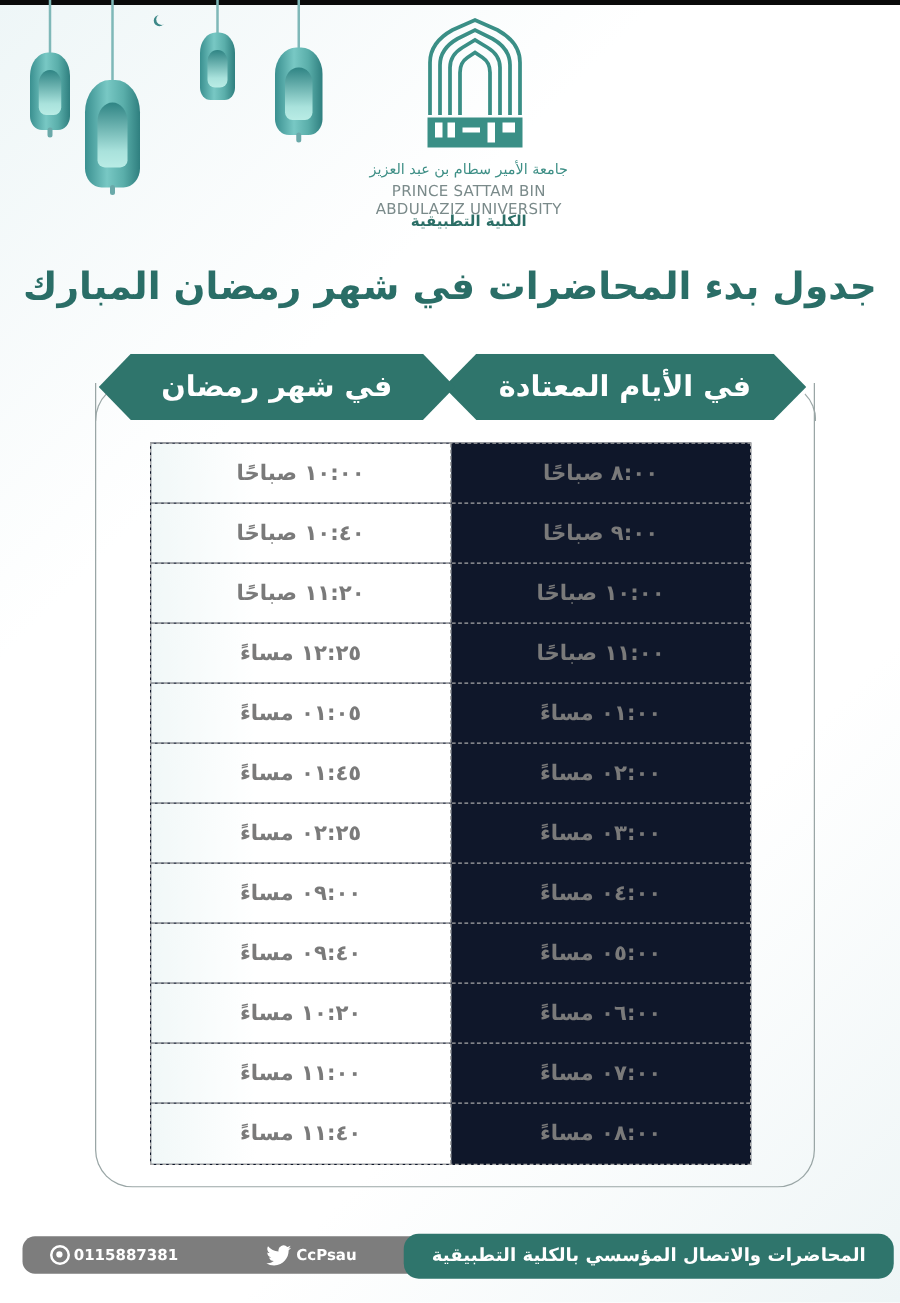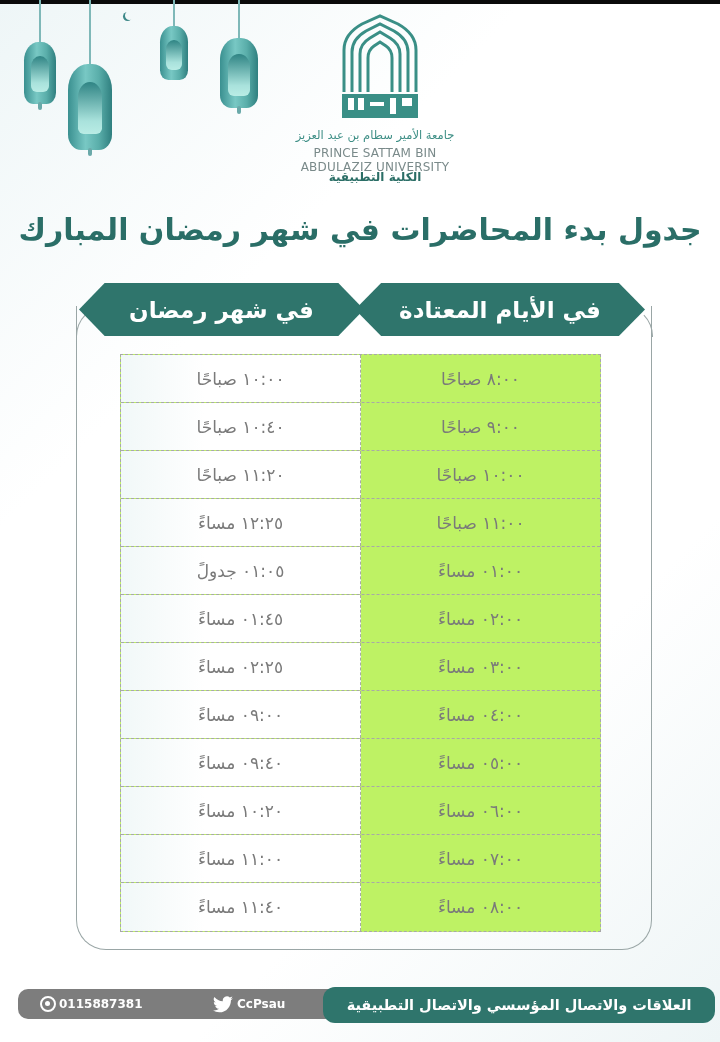--- a/index.html
+++ b/index.html
@@ -53,21 +53,21 @@
   }
   .frame:before, .frame:after {
     content: ""; position: absolute; top: 0; width: 30px; height: 30px; border-top: 1.5px solid #9aa6a6;
   }
   .frame:before { left: -1.5px; border-left: 1.5px solid #9aa6a6; border-radius: 30px 0 0 0; border-top-color: transparent; }
   .frame:after { right: -1.5px; border-right: 1.5px solid #9aa6a6; border-radius: 0 30px 0 0; border-top-color: transparent; }
 
   
   .table {
     position: absolute; left: 120px; top: 354px; width: 481px;
-    border: 1px dashed #a8a8a8; background: #bef264;
+    border: 1px dashed #a8a8a8; background: #0f172a; font-weight: bold;
   }
   .row { display: flex; height: 48px; border-bottom: 1px dashed #a8a8a8; }
   .row:last-child { border-bottom: none; }
   .cell {
     flex: 1; display: flex; align-items: center; justify-content: center;
     color: #7a7a7a; font-size: 17px; direction: rtl;
   }
   .cell.ram { border-right: 1px dashed #a8a8a8; background: linear-gradient(90deg, #f1f8f8 0%, #ffffff 35%); }
 
   
@@ -157,21 +157,21 @@
     </div>
   <div class="row">
       <div class="cell ram">١١:٢٠ صباحًا</div>
       <div class="cell">١٠:٠٠ صباحًا</div>
     </div>
   <div class="row">
       <div class="cell ram">١٢:٢٥ مساءً</div>
       <div class="cell">١١:٠٠ صباحًا</div>
     </div>
   <div class="row">
-      <div class="cell ram">٠١:٠٥ جدولً</div>
+      <div class="cell ram">٠١:٠٥ مساءً</div>
       <div class="cell">٠١:٠٠ مساءً</div>
     </div>
   <div class="row">
       <div class="cell ram">٠١:٤٥ مساءً</div>
       <div class="cell">٠٢:٠٠ مساءً</div>
     </div>
   <div class="row">
       <div class="cell ram">٠٢:٢٥ مساءً</div>
       <div class="cell">٠٣:٠٠ مساءً</div>
     </div>
@@ -203,14 +203,14 @@
       <span class="wa-icon"></span>
       <span>0115887381</span>
     </div>
     <div class="twitter">
       <svg width="20" height="17" viewBox="0 0 24 20">
         <path fill="#ffffff" d="M24 2.4a9.8 9.8 0 0 1-2.8.8A4.9 4.9 0 0 0 23.3.5a9.8 9.8 0 0 1-3.1 1.2A4.9 4.9 0 0 0 11.8 6 14 14 0 0 1 1.7.9a4.9 4.9 0 0 0 1.5 6.6 4.9 4.9 0 0 1-2.2-.6 4.9 4.9 0 0 0 3.9 4.8 4.9 4.9 0 0 1-2.2.1 4.9 4.9 0 0 0 4.6 3.4A9.9 9.9 0 0 1 0 17.2 14 14 0 0 0 7.5 19.4c9.1 0 14-7.5 14-14v-.6A10 10 0 0 0 24 2.4z"></path>
       </svg>
       <span>CcPsau</span>
     </div>
   </div>
-  <div class="foot-green">العلاقات والاتصال المؤسسي والاتصال التطبيقية</div>
+  <div class="foot-green">المحاضرات والاتصال المؤسسي بالكلية التطبيقية</div>
 </div>
 
 </body></html>

